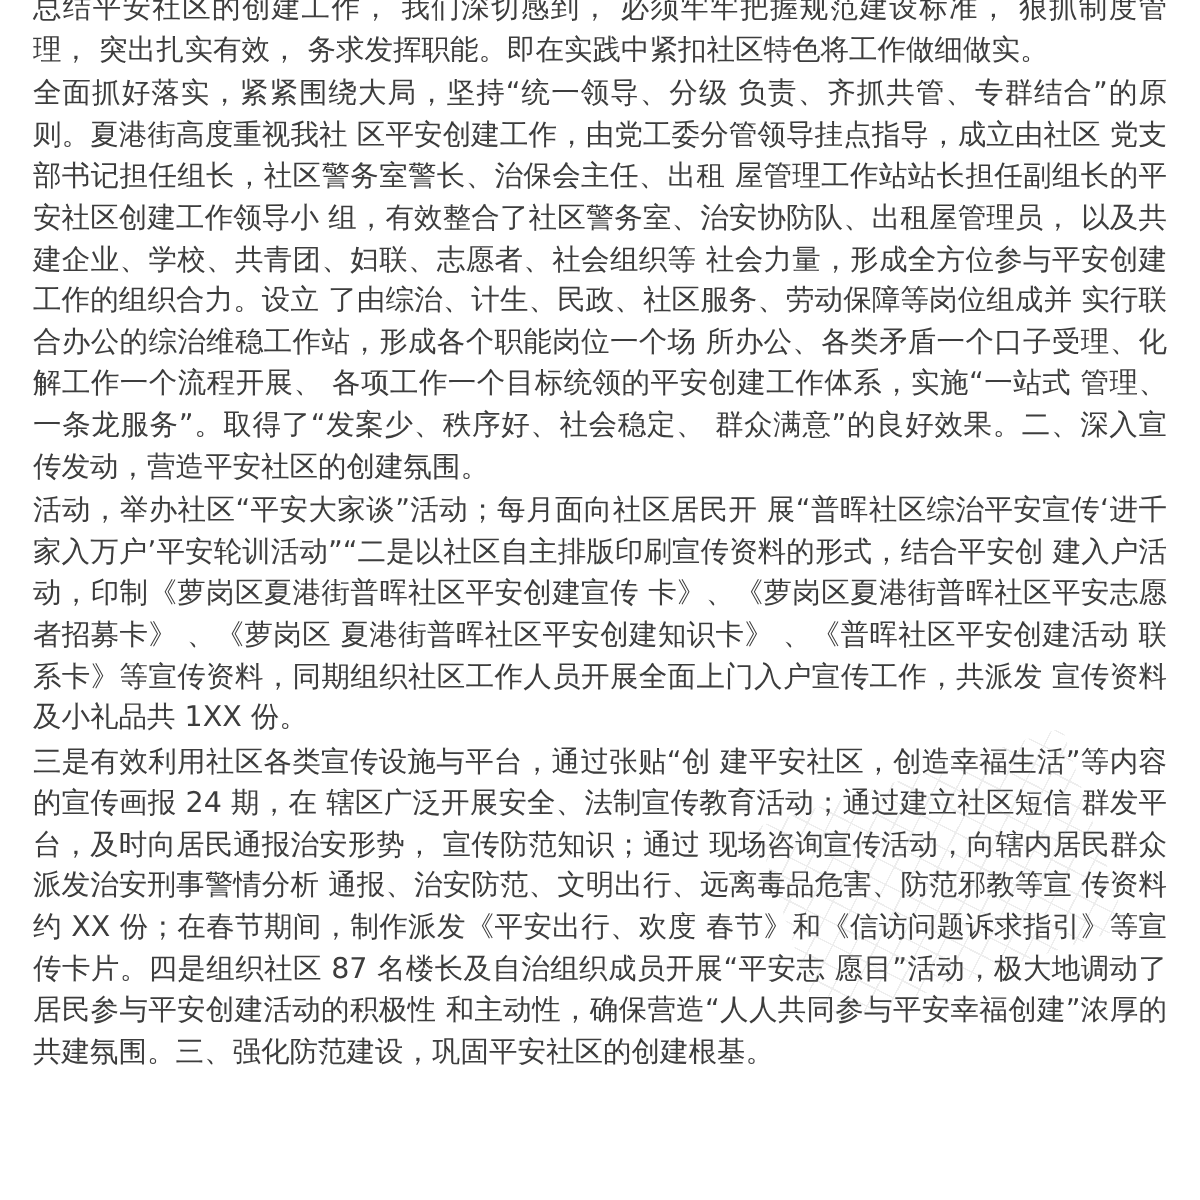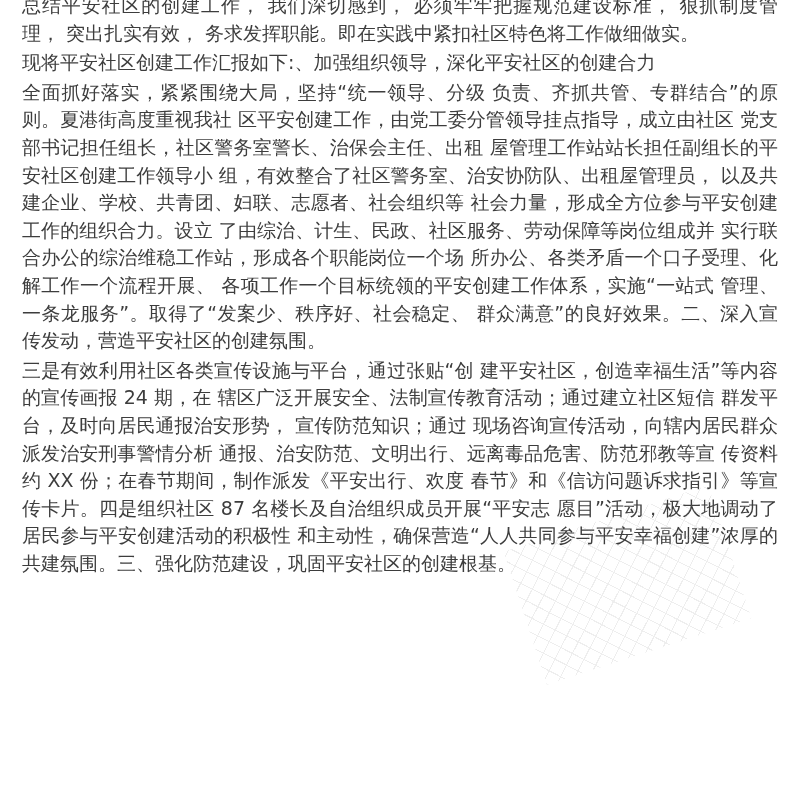--- a/index.html
+++ b/index.html
@@ -44,18 +44,18 @@
       repeating-linear-gradient(45deg,  #9a9a9a 0 1px, transparent 1px 13px),
       repeating-linear-gradient(-45deg, #9a9a9a 0 1px, transparent 1px 13px);
     pointer-events: none;
   }
 </style>
 </head>
 <body>
 
 <div class="page">
   <p>总结平安社区的创建工作， 我们深切感到， 必须牢牢把握规范建设标准， 狠抓制度管理， 突出扎实有效， 务求发挥职能。即在实践中紧扣社区特色将工作做细做实。</p>
-  <p>现将平安社区创建工作汇报如下:、加强组织领导，深化平安社区的创建合力</p>
   <p>全面抓好落实，紧紧围绕大局，坚持“统一领导、分级 负责、齐抓共管、专群结合”的原则。夏港街高度重视我社 区平安创建工作，由党工委分管领导挂点指导，成立由社区 党支部书记担任组长，社区警务室警长、治保会主任、出租 屋管理工作站站长担任副组长的平安社区创建工作领导小 组，有效整合了社区警务室、治安协防队、出租屋管理员， 以及共建企业、学校、共青团、妇联、志愿者、社会组织等 社会力量，形成全方位参与平安创建工作的组织合力。设立 了由综治、计生、民政、社区服务、劳动保障等岗位组成并 实行联合办公的综治维稳工作站，形成各个职能岗位一个场 所办公、各类矛盾一个口子受理、化解工作一个流程开展、 各项工作一个目标统领的平安创建工作体系，实施“一站式 管理、一条龙服务”。取得了“发案少、秩序好、社会稳定、 群众满意”的良好效果。二、深入宣传发动，营造平安社区的创建氛围。</p>
+  <p>活动，举办社区“平安大家谈”活动；每月面向社区居民开 展“普晖社区综治平安宣传‘进千家入万户’平安轮训活动”“二是以社区自主排版印刷宣传资料的形式，结合平安创 建入户活动，印制《萝岗区夏港街普晖社区平安创建宣传 卡》、《萝岗区夏港街普晖社区平安志愿者招募卡》 、《萝岗区 夏港街普晖社区平安创建知识卡》 、《普晖社区平安创建活动 联系卡》等宣传资料，同期组织社区工作人员开展全面上门入户宣传工作，共派发 宣传资料及小礼品共 1XX 份。</p>
   <p>三是有效利用社区各类宣传设施与平台，通过张贴“创 建平安社区，创造幸福生活”等内容的宣传画报 24 期，在 辖区广泛开展安全、法制宣传教育活动；通过建立社区短信 群发平台，及时向居民通报治安形势， 宣传防范知识；通过 现场咨询宣传活动，向辖内居民群众派发治安刑事警情分析 通报、治安防范、文明出行、远离毒品危害、防范邪教等宣 传资料约 XX 份；在春节期间，制作派发《平安出行、欢度 春节》和《信访问题诉求指引》等宣传卡片。四是组织社区 87 名楼长及自治组织成员开展“平安志 愿目”活动，极大地调动了居民参与平安创建活动的积极性 和主动性，确保营造“人人共同参与平安幸福创建”浓厚的共建氛围。三、强化防范建设，巩固平安社区的创建根基。</p>
 </div>
 
 <div class="watermark"></div>
 
 </body></html>

